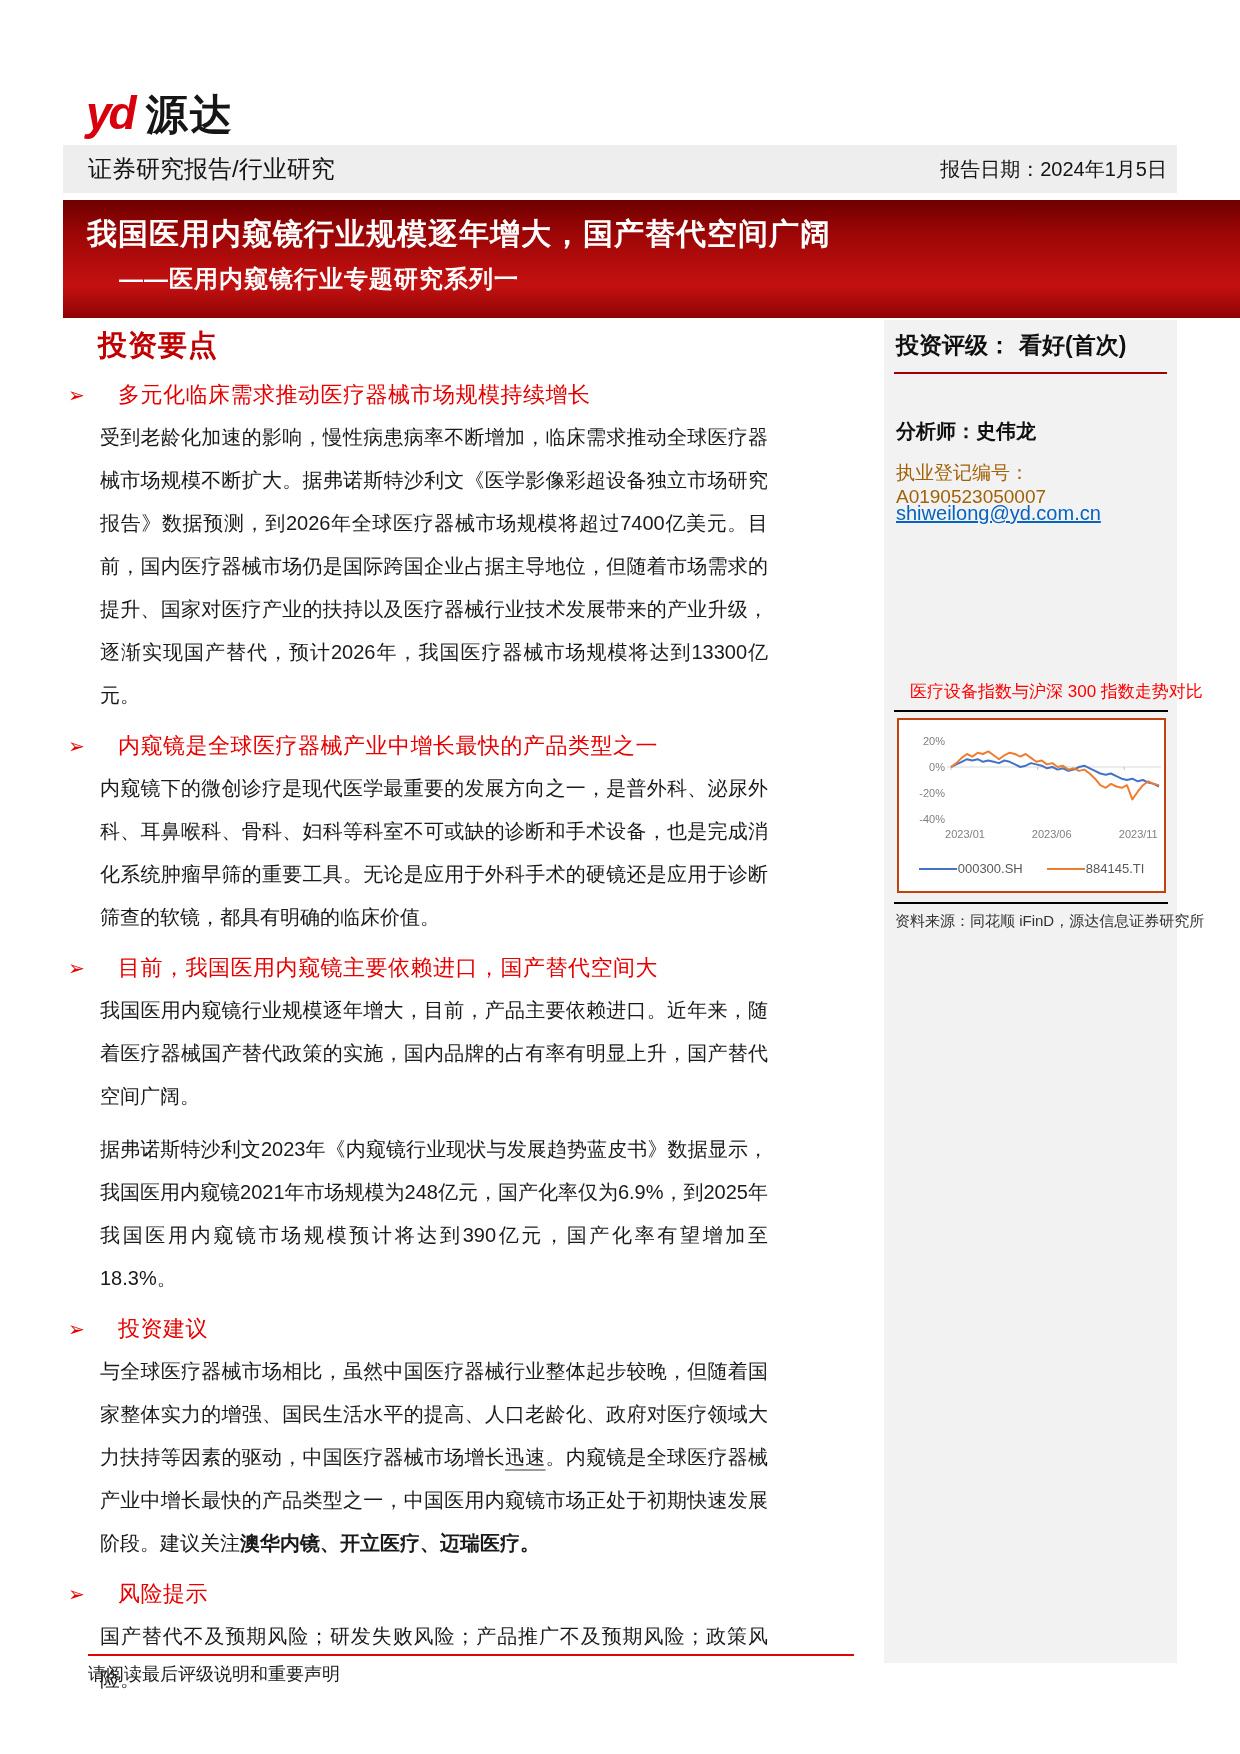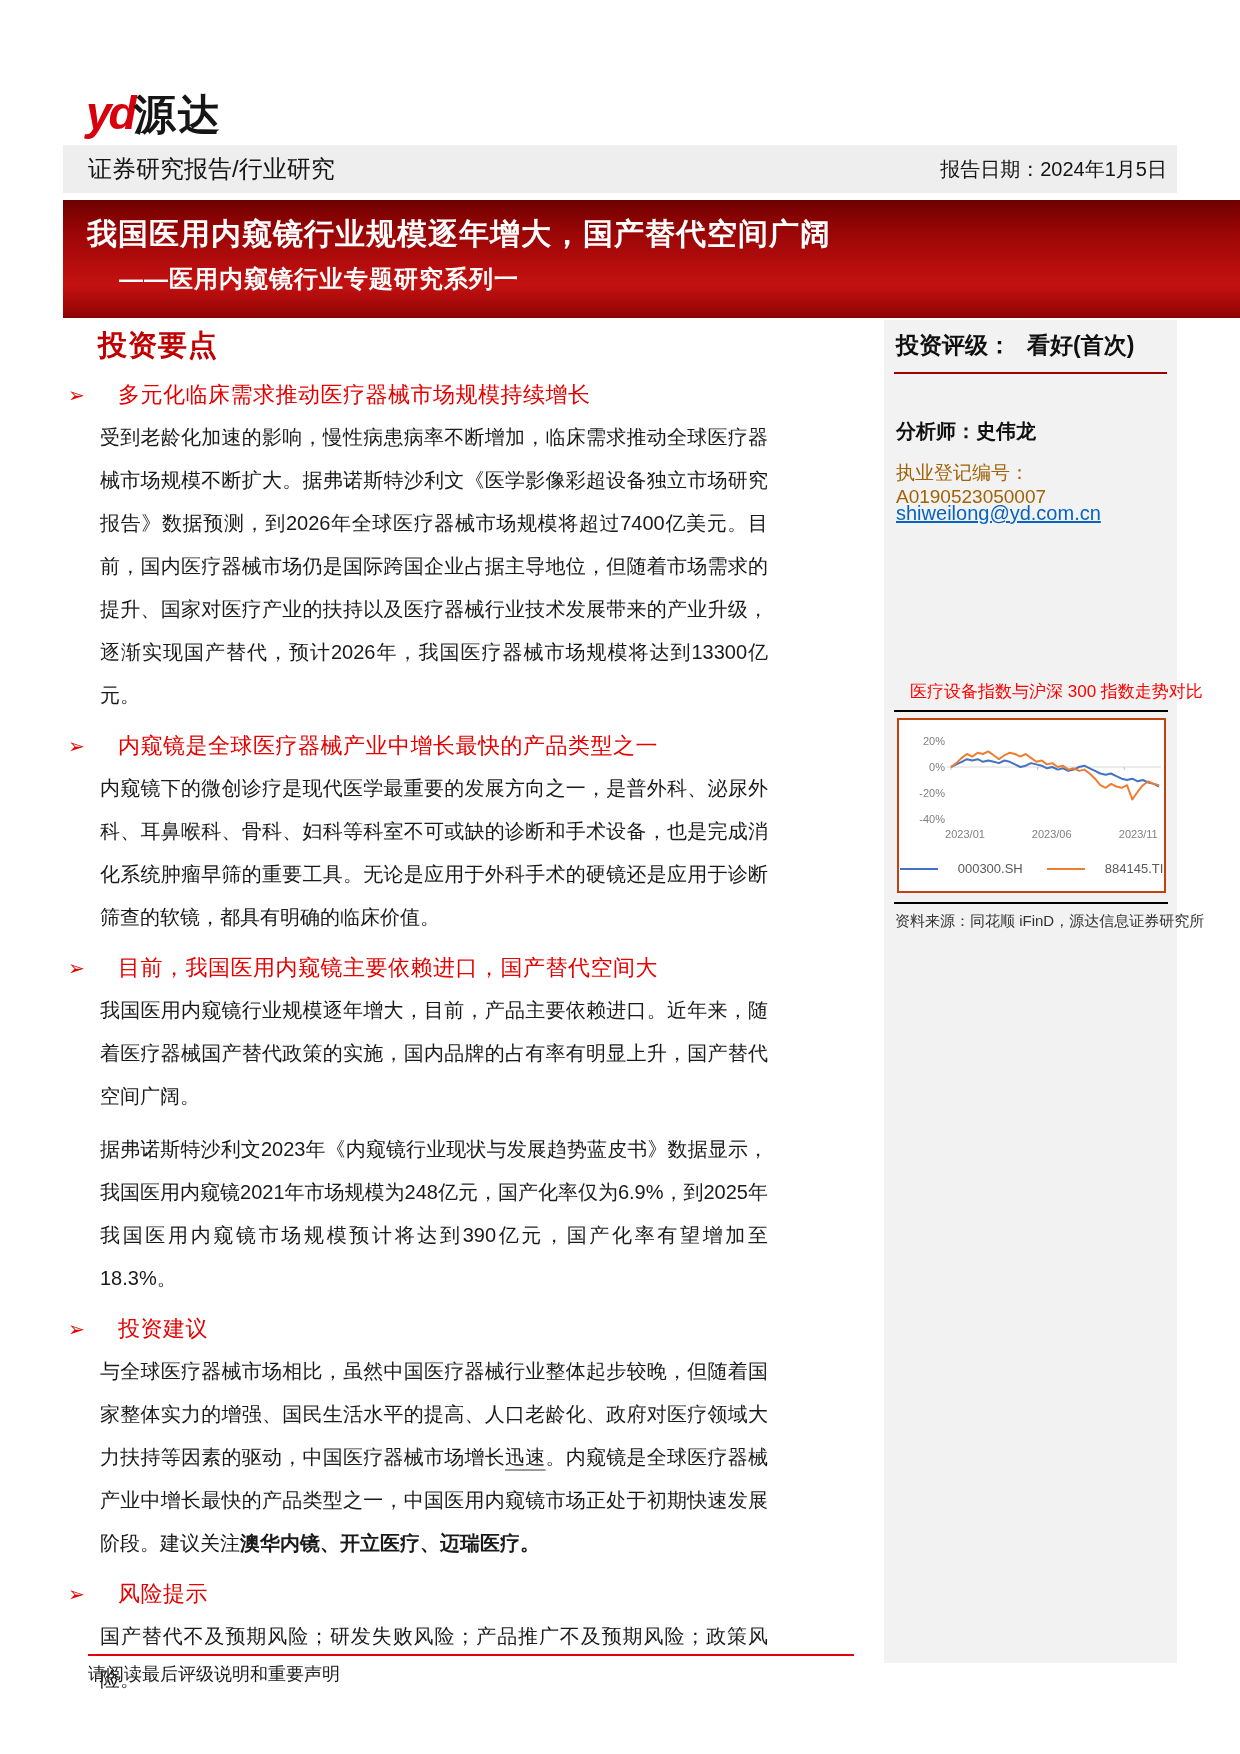--- a/index.html
+++ b/index.html
@@ -3,21 +3,21 @@
 <meta charset="utf-8">
 <style>
   * { margin:0; padding:0; box-sizing:border-box; }
   html,body { background:#ffffff; }
   body { font-family:"Liberation Sans","DejaVu Sans",sans-serif; color:#1a1a1a; }
   .page { position:relative; width:1240px; height:1754px; background:#ffffff; overflow:hidden; margin:0 auto; }
 
   
   .logo { position:absolute; left:86px; top:86px; white-space:nowrap; }
   .logo-yd { font-style:italic; font-weight:900; font-size:46px; color:#d8000c; letter-spacing:-3px; }
-  .logo-cn { font-weight:900; font-size:42px; color:#161616; margin-left:0; letter-spacing:2px; }
+  .logo-cn { font-weight:900; font-size:42px; color:#161616; margin-left:12px; letter-spacing:2px; }
 
   .graybar { position:absolute; left:63px; top:145px; width:1114px; height:48px; background:#eeeeee;
              display:flex; align-items:center; justify-content:space-between; padding:0 10px 0 25px; }
   .graybar .rtype { font-size:24px; color:#141414; }
   .graybar .rdate { font-size:20px; color:#141414; }
 
   
   .banner { position:absolute; left:63px; top:200px; width:1236px; height:118px;
             background:linear-gradient(180deg,#6e0000 0%,#9c0606 28%,#c41111 72%,#8f0303 100%);
             padding:16px 0 0 24px; }
@@ -30,30 +30,30 @@
   .brow { display:flex; align-items:flex-start; margin:14px 0 4px 0; }
   .arrow { width:54px; flex:0 0 54px; color:#e60000; font-size:20px; line-height:30px; padding-left:4px; }
   .bhead { color:#e60000; font-size:22px; line-height:30px; letter-spacing:0.5px; }
   .para { margin:6px 0 10px 36px; width:668px; font-size:20px; line-height:43px; text-align:justify; color:#1a1a1a; }
   .para b { font-weight:bold; }
   .para .useg { text-decoration:underline; text-decoration-color:#9a9a9a; text-underline-offset:5px; }
 
   
   .sidebar { position:absolute; left:884px; top:320px; width:293px; height:1343px; background:#f2f2f2; }
   .rating { position:absolute; left:12px; top:10px; font-size:23px; font-weight:bold; color:#101010; white-space:nowrap; }
-  .rating .rv { margin-left:16px; }
+  .rating .rv { margin-left:8px; }
   .rating-divider { position:absolute; left:10px; top:52px; width:273px; height:2px; background:#9e0000; }
   .analyst { position:absolute; left:12px; top:98px; font-size:20px; font-weight:bold; color:#101010; }
   .license { position:absolute; left:12px; top:140px; font-size:19px; color:#a16207; }
   .email { position:absolute; left:12px; top:182px; font-size:20px; color:#0563c1; text-decoration:underline; }
   .chart-title { position:absolute; left:26px; top:360px; font-size:17px; color:#ff0000; white-space:nowrap; }
   .chart-title-divider { position:absolute; left:10px; top:390px; width:274px; height:2px; background:#000000; }
   .chart-box { position:absolute; left:13px; top:398px; width:269px; height:175px; background:#ffffff; border:2px solid #c2410c; }
   .legend { display:flex; justify-content:center; align-items:center; gap:24px; margin-top:2px; }
-  .legend .litem { display:flex; align-items:center; gap:20px; }
+  .legend .litem { display:flex; align-items:center; gap:1px; }
   .legend .swatch { width:38px; height:2px; }
   .legend .lname { font-size:13px; color:#595959; }
   .source-divider { position:absolute; left:10px; top:582px; width:274px; height:2px; background:#000000; }
   .source { position:absolute; left:11px; top:592px; font-size:15px; color:#333333; white-space:nowrap; }
 
   
   .footer-line { position:absolute; left:88px; top:1654px; width:766px; height:2px; background:#e60000; }
   .footer-text { position:absolute; left:88px; top:1662px; font-size:18px; color:#1a1a1a; }
 
   svg text { font-family:"Liberation Sans","DejaVu Sans",sans-serif; }

